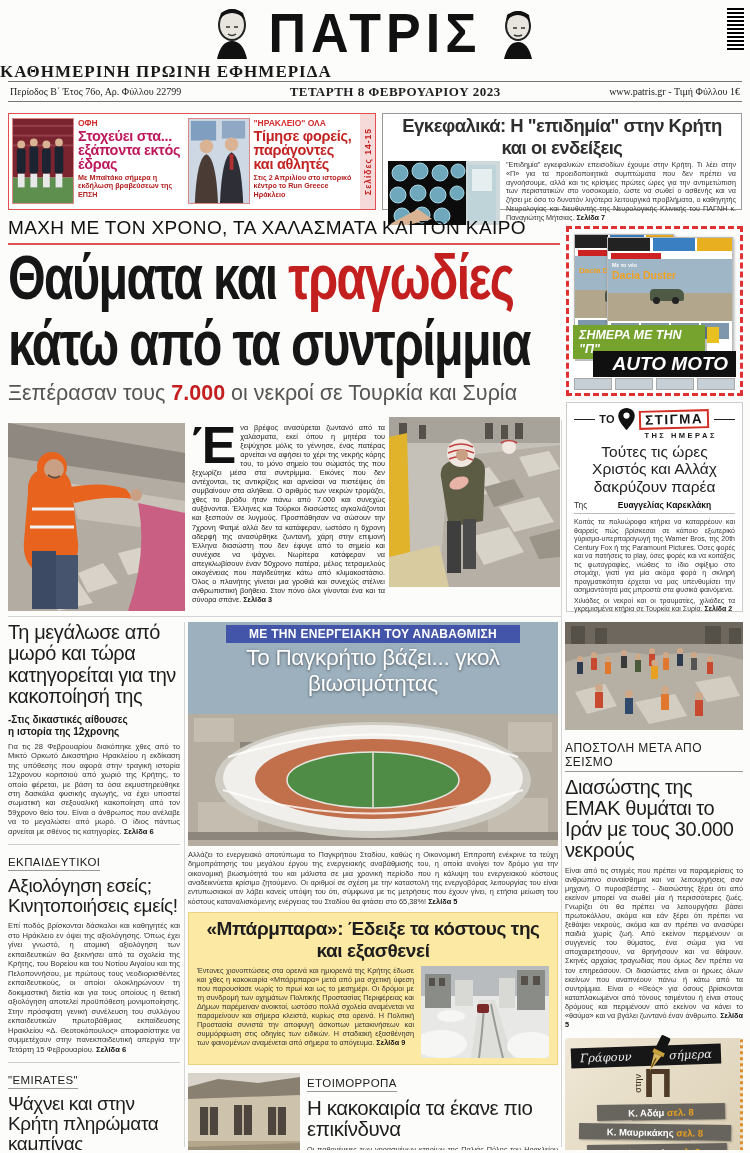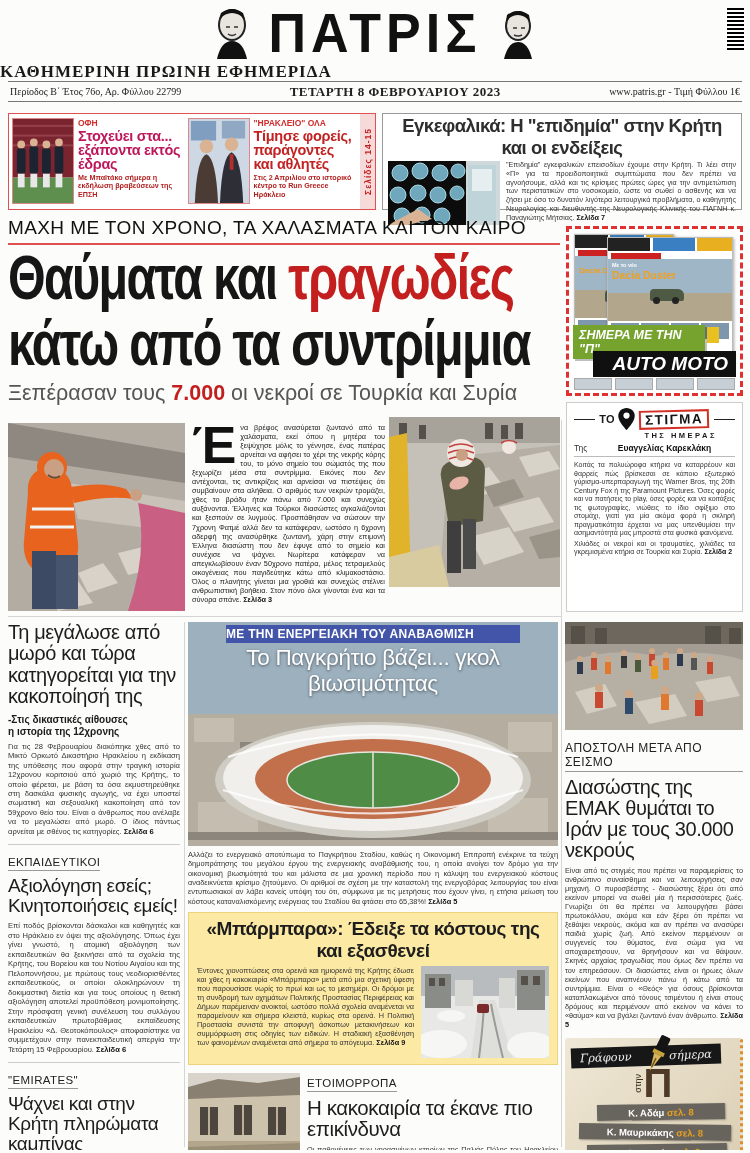--- a/index.html
+++ b/index.html
@@ -116,21 +116,21 @@
   .art-sub{ font-weight:bold; font-size:10px; line-height:1.2; margin:6px 0 4px; }
   .art-body{ font-size:7.6px; line-height:1.25; text-align:justify; color:#333; }
   .sect-div{ border-top:1px solid #ccc; margin:8px 0 7px; }
   .kicker{ font-size:11.5px; letter-spacing:.4px; color:#222; display:inline-block;
            border-bottom:1px solid #999; padding-bottom:2px; margin-bottom:5px; }
   .h2{ font-size:19px; line-height:1.05; letter-spacing:-.4px; color:#1d1d1d; margin-bottom:5px; }
 
   
   .stadium{ position:relative; width:370px; height:224px; }
   .std-kicker{ position:absolute; top:3px; left:38px; right:38px; background:#4355a8; color:#fff;
-               font-weight:bold; font-size:12px; padding:2px 0; letter-spacing:.3px; }
+               font-weight:bold; font-size:12px; text-align:center; padding:2px 16px; letter-spacing:.3px; }
   .std-head{ position:absolute; top:23px; left:0; width:100%; text-align:center; color:#fff;
              font-size:22.5px; letter-spacing:-.3px; text-shadow:0 1px 3px rgba(0,0,0,.55); }
   .std-caption{ font-size:7.4px; line-height:1.26; text-align:justify; color:#333; margin-top:4px; }
   .storm{ background:#fce9a4; border:1px solid #ecd27e; margin-top:6px; padding:5px 8px 6px; }
   .storm-head{ font-weight:bold; font-size:19px; letter-spacing:-.4px; text-align:center; color:#1d1d1d; margin-bottom:4px; }
   .storm-row{ display:flex; gap:7px; }
   .storm-row .txt{ flex:1; font-size:7.3px; line-height:1.24; text-align:justify; color:#333; }
   .storm-row svg{ flex:0 0 128px; height:92px; }
   .buildings{ display:flex; gap:7px; margin-top:8px; }
   .buildings svg{ flex:0 0 112px; height:126px; }
@@ -320,20 +320,21 @@
       <span class="ln"></span>
       <span class="stg-to">ΤΟ</span>
       <svg class="pin-icon" viewBox="0 0 24 32">
         <path d="M12 0C5.4 0 0 5.2 0 11.6 0 20 12 32 12 32s12-12 12-20.4C24 5.2 18.6 0 12 0z" fill="#111"></path>
         <circle cx="12" cy="11" r="4.5" fill="#fff"></circle>
       </svg>
       <span class="stg-name">ΣΤΙΓΜΑ</span>
       <span class="ln"></span>
     </div>
     <div class="stg-sub">ΤΗΣ ΗΜΕΡΑΣ</div>
+    <div class="stg-title">Τούτες τις ώρες Χριστός και Αλλάχ δακρύζουν παρέα</div>
     <div class="stg-byline"><span>Της </span><b>Ευαγγελίας Καρεκλάκη</b></div>
     <div class="stg-body">
       <p>Κοιτάς τα πολυώροφα κτήρια να καταρρέουν και θαρρείς πώς βρίσκεσαι σε κάποιο εξωτερικό γύρισμα-υπερπαραγωγή της Warner Bros, της 20th Century Fox ή της Paramount Pictures. Όσες φορές και να πατήσεις το play, όσες φορές και να κοιτάξεις τις φωτογραφίες, νιώθεις το ίδιο σφίξιμο στο στομάχι, γιατί για μία ακόμα φορά η σκληρή πραγματικότητα έρχεται να μας υπενθυμίσει την ασημαντότητά μας μπροστά στα φυσικά φαινόμενα.</p>
       <p><span>Χιλιάδες οι νεκροί και οι τραυματίες, χιλιάδες τα γκρεμισμένα κτήρια σε Τουρκία και Συρία.</span> <span class="pg">Σελίδα 2</span></p>
     </div>
   </div>
 
   <svg class="ph-left" viewBox="0 0 177 188" preserveAspectRatio="none">
     <rect width="177" height="188" fill="#b3aca3"></rect>
     <path d="M0 0 L177 30 L177 60 L0 34 Z" fill="#8f8880"></path>

